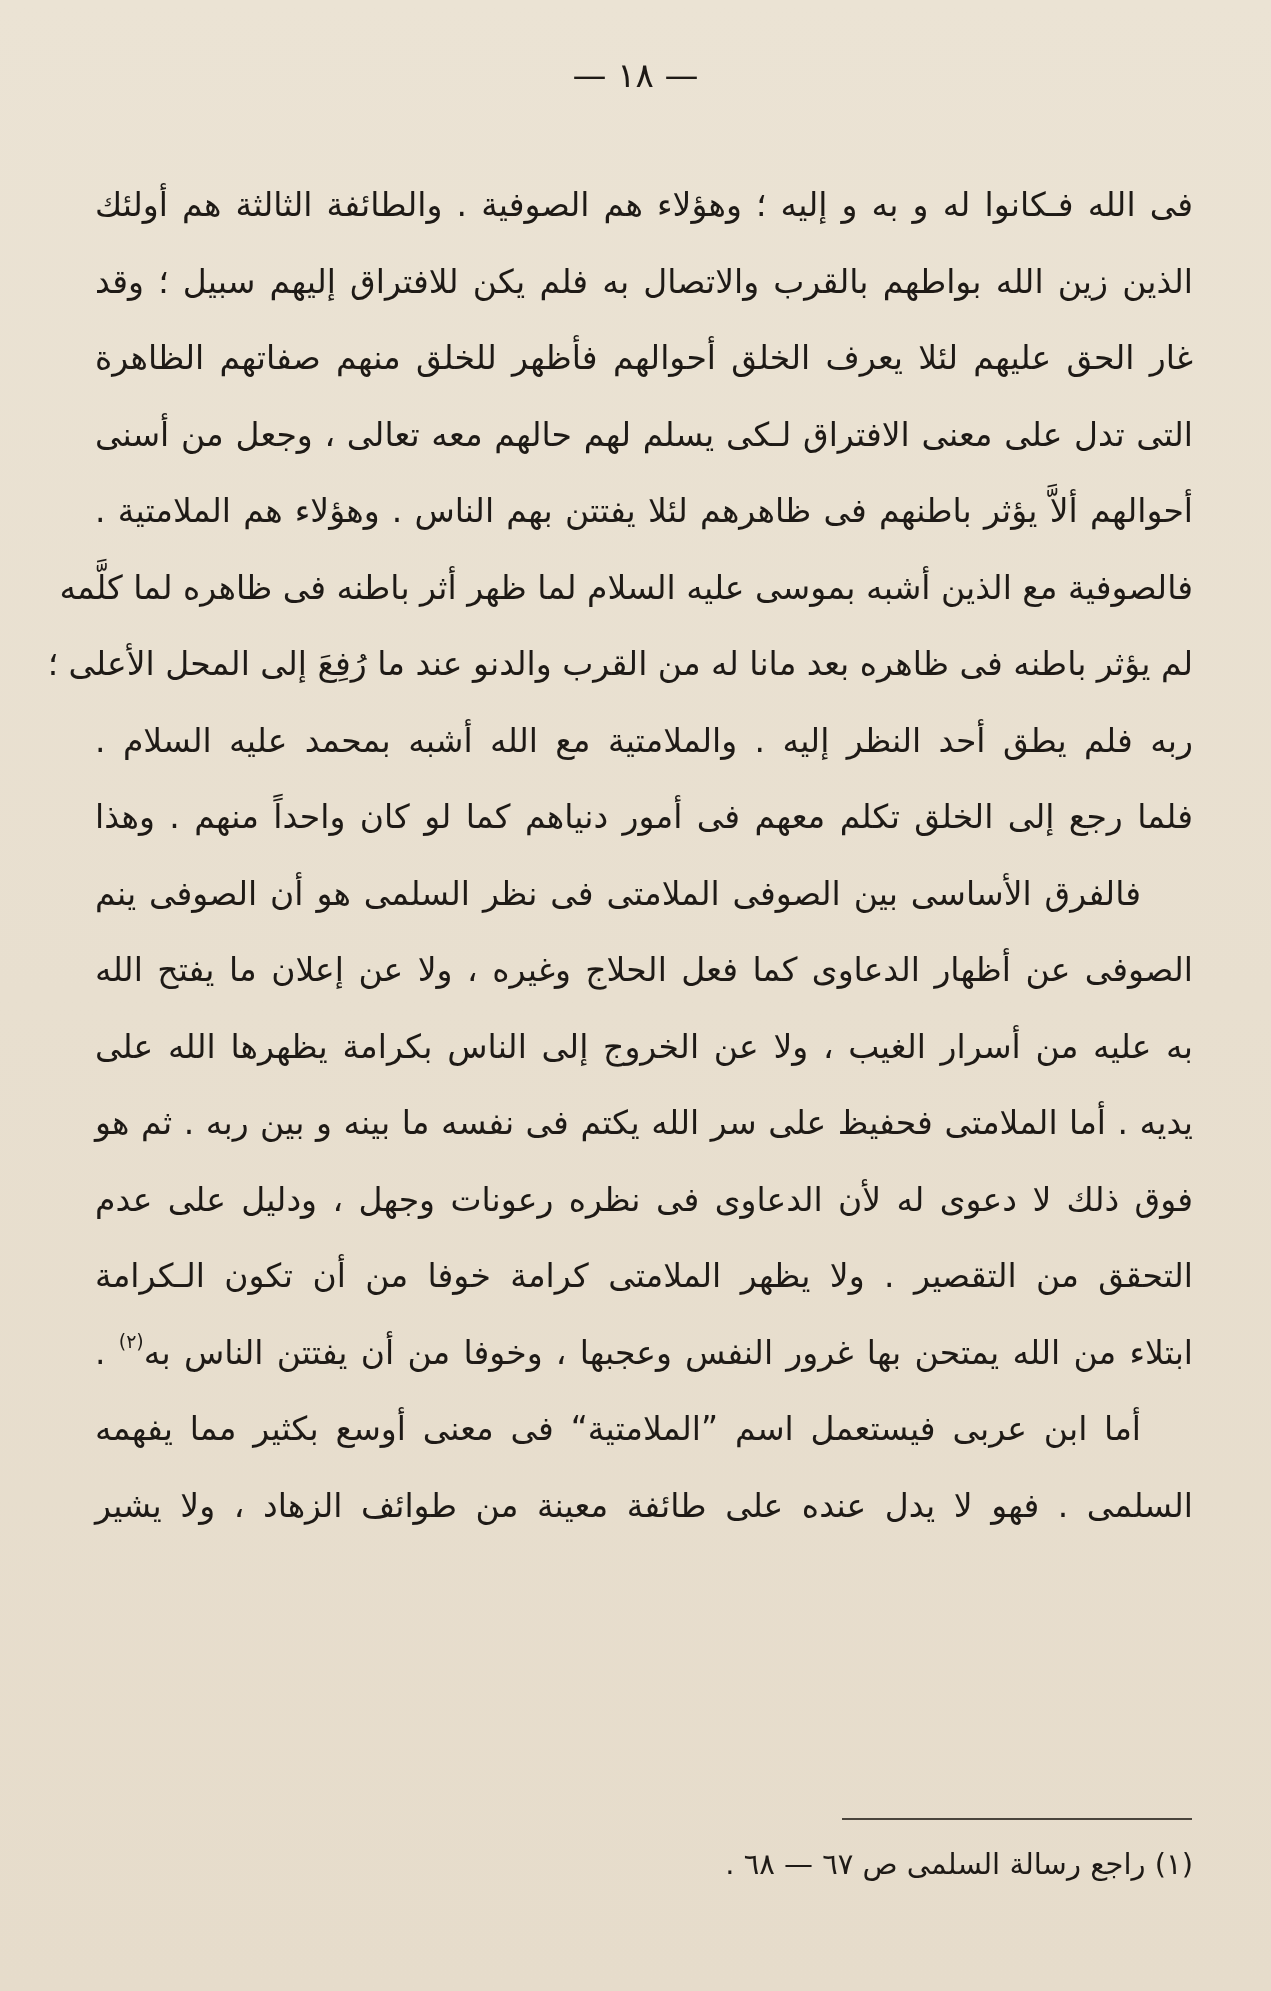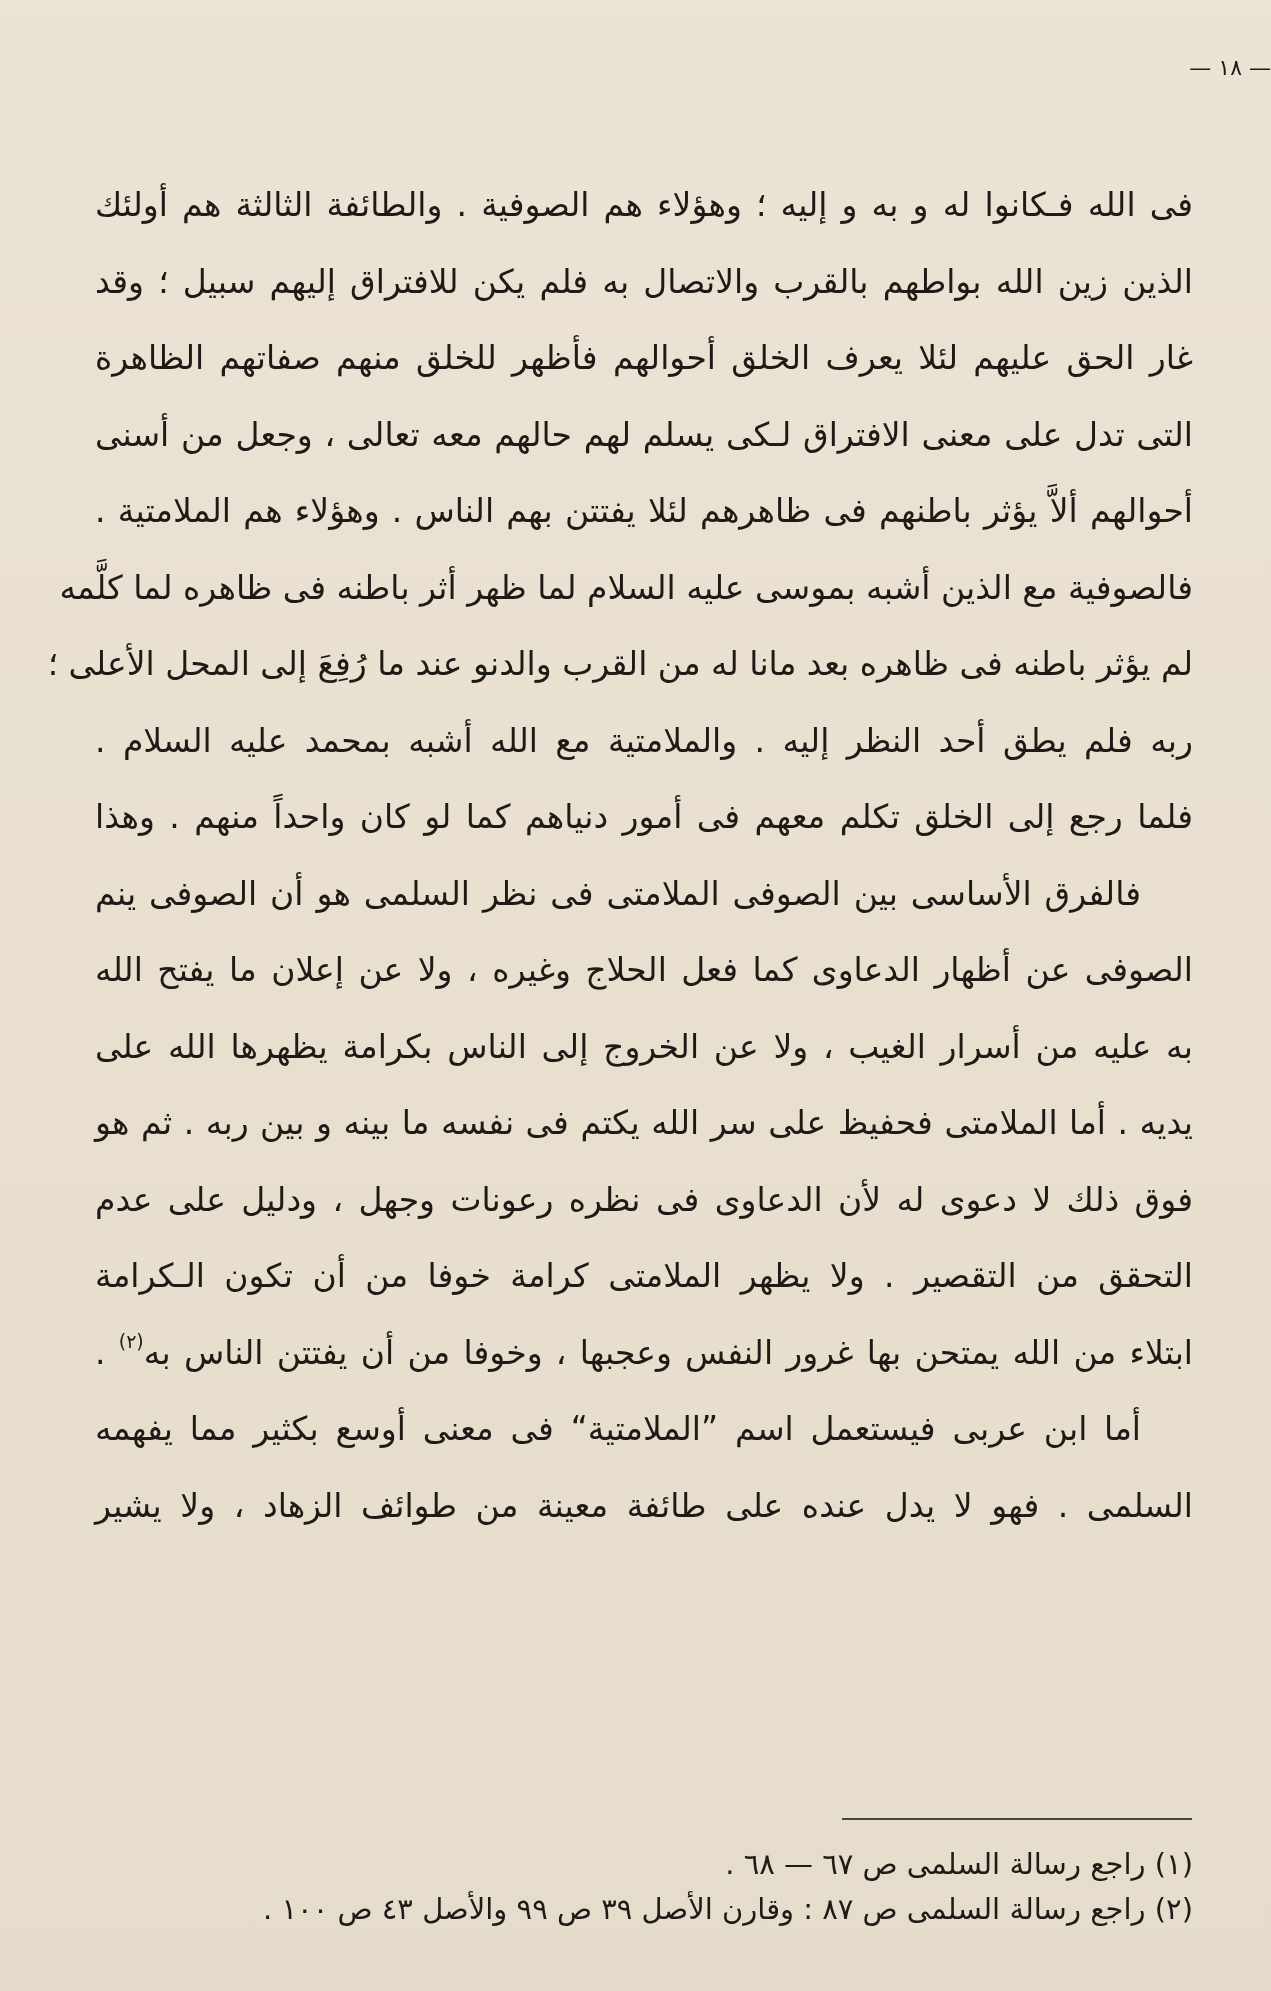--- a/index.html
+++ b/index.html
@@ -21,21 +21,22 @@
       top: 0;
       width: 1271px;
       height: 1991px;
       background: linear-gradient(180deg, #ebe3d4 0%, #e8dfcf 50%, #e6dccb 100%);
     }
     .page-number {
       position: absolute;
       top: 55px;
       left: 0;
       width: 100%;
-      font-size: 22px;
+      text-align: center;
+      font-size: 34px;
       direction: rtl;
       letter-spacing: 2px;
     }
     .body-text {
       position: absolute;
       left: 95px;
       top: 167px;
       width: 1098px;
       direction: rtl;
       text-align: justify;
@@ -108,16 +109,15 @@
     <span class="line">التحقق من التقصير . ولا يظهر الملامتى كرامة خوفا من أن تكون الـكرامة</span>
     <span class="line"><span>ابتلاء من الله يمتحن بها غرور النفس وعجبها ، وخوفا من أن يفتتن الناس به</span><sup class="fn">(٢)</sup><span> .</span></span>
     <span class="line indent">أما ابن عربى فيستعمل اسم ”الملامتية“ فى معنى أوسع بكثير مما يفهمه</span>
     <span class="line">السلمى . فهو لا يدل عنده على طائفة معينة من طوائف الزهاد ، ولا يشير</span>
   </div>
 
   <div class="separator"></div>
 
   <div class="footnotes">
     <span class="footnote">(١)  راجع رسالة السلمى ص ٦٧ — ٦٨ .</span>
-    <span class="footnote">(٢)  راجع رسالة السلمى ص ٨٧ : وقارن الأصل ٣٩ ص ٩٩ والأصل ٤٣ ص ١٠٠ .</span>
   </div>
 
 </div>
 
 </body></html>

